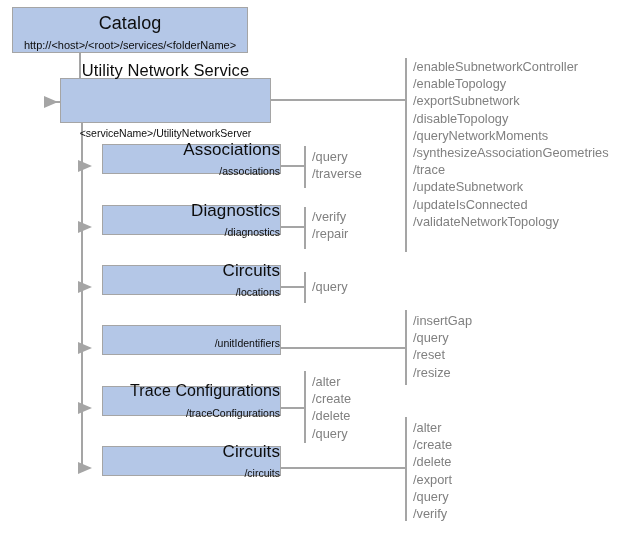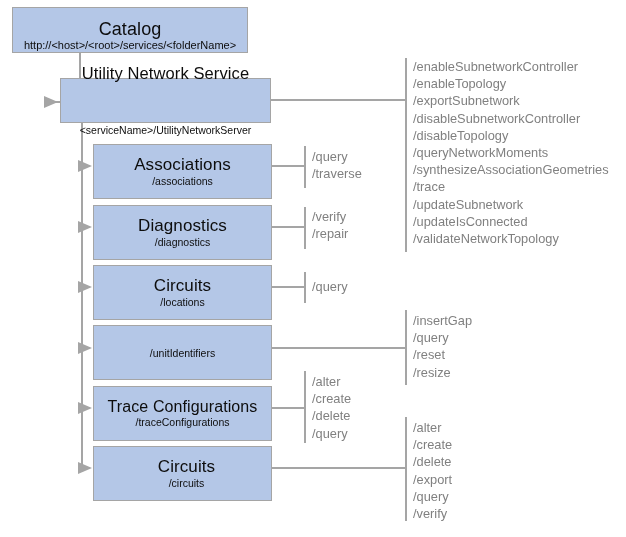--- a/index.html
+++ b/index.html
@@ -44,21 +44,21 @@
   }
   .node .title {
     font-size: 17px;
     font-weight: 400;
     letter-spacing: 0.1px;
     white-space: nowrap;
   }
   .node .subtitle {
     font-size: 10.5px;
     font-weight: 400;
-    margin-top: 2px;
+    margin-top: 8px;
     white-space: nowrap;
   }
   #node-catalog {
     left: 12px;
     top: 7px;
     width: 236px;
     height: 46px;
     justify-content: flex-end;
   }
   #node-catalog .title { font-size: 18px; }
@@ -66,23 +66,24 @@
   #node-uns {
     left: 60px;
     top: 78px;
     width: 211px;
     height: 45px;
     gap: 40px;
   }
   #node-uns .title { font-size: 16.5px; }
   #node-uns .subtitle { font-size: 10.5px; }
   .child-node {
-    left: 93px;
+    left: 102px;
     width: 179px;
-    height: 55px;
+    height: 30px;
+    align-items: flex-end;
   }
   #node-associations { top: 144px; }
   #node-diagnostics  { top: 205px; }
   #node-locations    { top: 265px; }
   #node-unitids      { top: 325px; }
   #node-traceconfigs { top: 386px; }
   #node-circuits     { top: 446px; padding-left: 8px; }
   #node-traceconfigs .title { font-size: 16px; }
   #node-unitids .title { font-size: 16px; }
 
@@ -193,21 +194,20 @@
 
   <div class="node child-node" id="node-circuits">
     <span class="title">Circuits</span>
     <span class="subtitle">/circuits</span>
   </div>
 
   <div class="ops" id="ops-uns">
       <span class="op">/enableSubnetworkController</span>
       <span class="op">/enableTopology</span>
       <span class="op">/exportSubnetwork</span>
-      <span class="op">/disableSubnetworkController</span>
       <span class="op">/disableTopology</span>
       <span class="op">/queryNetworkMoments</span>
       <span class="op">/synthesizeAssociationGeometries</span>
       <span class="op">/trace</span>
       <span class="op">/updateSubnetwork</span>
       <span class="op">/updateIsConnected</span>
       <span class="op">/validateNetworkTopology</span>
     </div>
   <div class="ops" id="ops-associations">
       <span class="op">/query</span>

